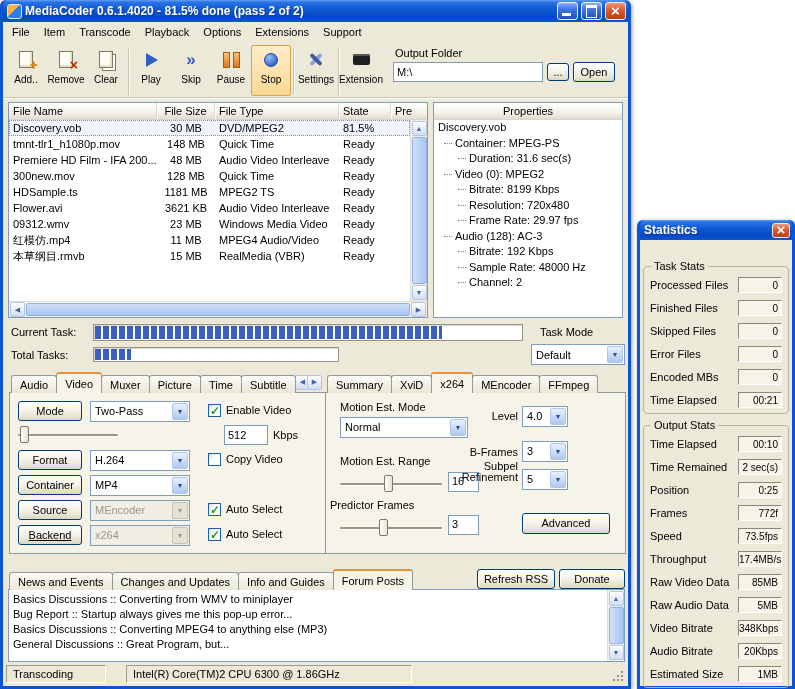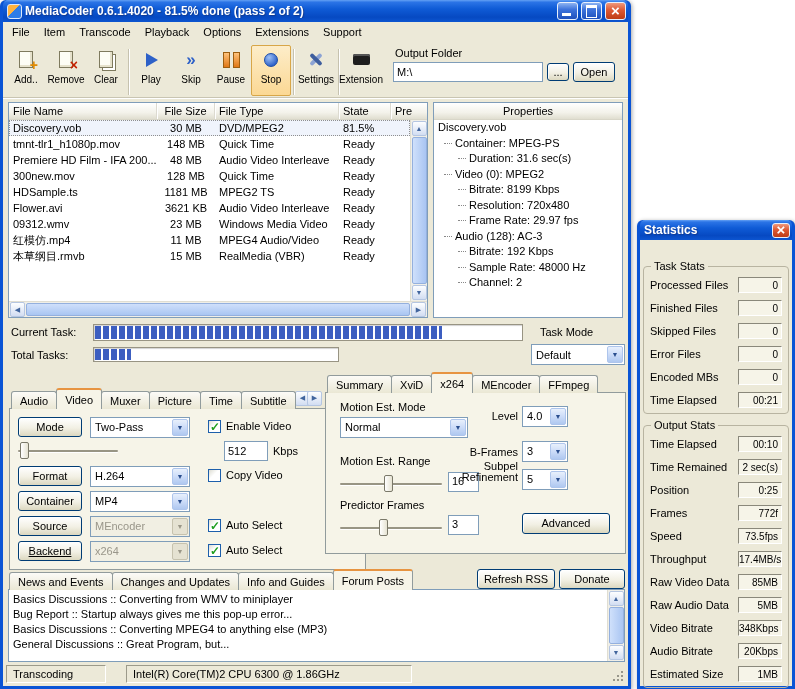--- a/index.html
+++ b/index.html
@@ -101,21 +101,21 @@
   
   .progress-area { position:relative; height:48px; margin-top:3px; }
 
   
   .tabs-area { position:relative; height:192px; margin-top:3px; }
   .tabs { display:flex; align-items:flex-end; height:21px; padding-left:2px; position:relative; z-index:2; }
   .tab { height:18px; padding:3px 8px 0; font-size:11px; background:linear-gradient(180deg,#FCFBF7,#EAE7D4); border:1px solid #919B9C; border-bottom:none; border-radius:3px 3px 0 0; margin-right:-1px; white-space:nowrap; }
   .tab.active { height:21px; padding-top:4px; background:#F6F4E8; border-top:2px solid #E79441; position:relative; z-index:3; }
   .tab-arrow { width:15px; height:15px; margin:0 0 3px 3px; border:1px solid #B5C6E2; border-radius:2px; background:linear-gradient(180deg,#FDFEFF,#D2DDF2); display:flex; align-items:center; justify-content:center; color:#41659E; font-size:7px; }
   .panel { position:relative; border:1px solid #919B9C; background:#F6F4E8; margin-top:-1px; height:162px; }
-  .tabgroup-left { position:absolute; left:6px; top:16px; width:357px; }
+  .tabgroup-left { position:absolute; left:6px; top:0; width:357px; }
   .tabgroup-right { position:absolute; left:322px; top:0; width:301px; }
   .panel .xp-btn { position:absolute; width:64px; height:20px; }
   .panel .combo { position:absolute; }
   .panel .check { position:absolute; }
   .panel .edit { position:absolute; }
   .vbox { text-align:left; }
 
   
   .bottom { position:relative; height:94px; margin-top:7px; }
   .bottom .tabs { position:absolute; left:4px; top:0; }
@@ -440,21 +440,21 @@
           <span class="lbl" style="left:14px;top:62px;">Motion Est. Range</span>
           <div class="slider" style="left:14px;top:81px;width:102px;">
             <span class="thumb" style="left:43%;"></span>
           </div>
           <div class="edit vbox" style="left:122px;top:79px;width:31px;height:20px;">16</div>
           <span class="lbl r" style="left:112px;top:68px;width:80px;line-height:11px;">Subpel Refinement</span>
           <div class="combo" style="left:196px;top:76px;width:46px;">
             <span>5</span>
               <span class="dd"></span>
           </div>
-          <span class="lbl" style="left:14px;top:106px;">Predictor Frames</span>
+          <span class="lbl" style="left:4px;top:106px;">Predictor Frames</span>
           <div class="slider" style="left:14px;top:125px;width:102px;">
             <span class="thumb" style="left:38%;"></span>
           </div>
           <div class="edit vbox" style="left:122px;top:122px;width:31px;height:20px;">3</div>
           <button class="xp-btn" style="left:196px;top:120px;width:88px;height:21px;">Advanced</button>
         </div>
       </div>
     </div>
 
     <div class="bottom">

